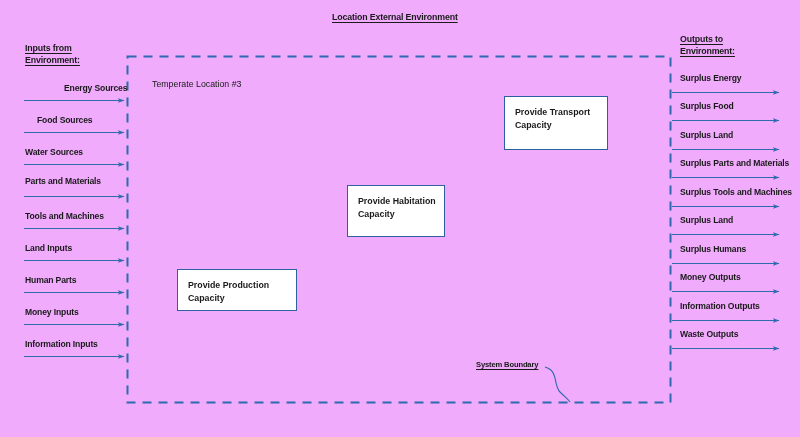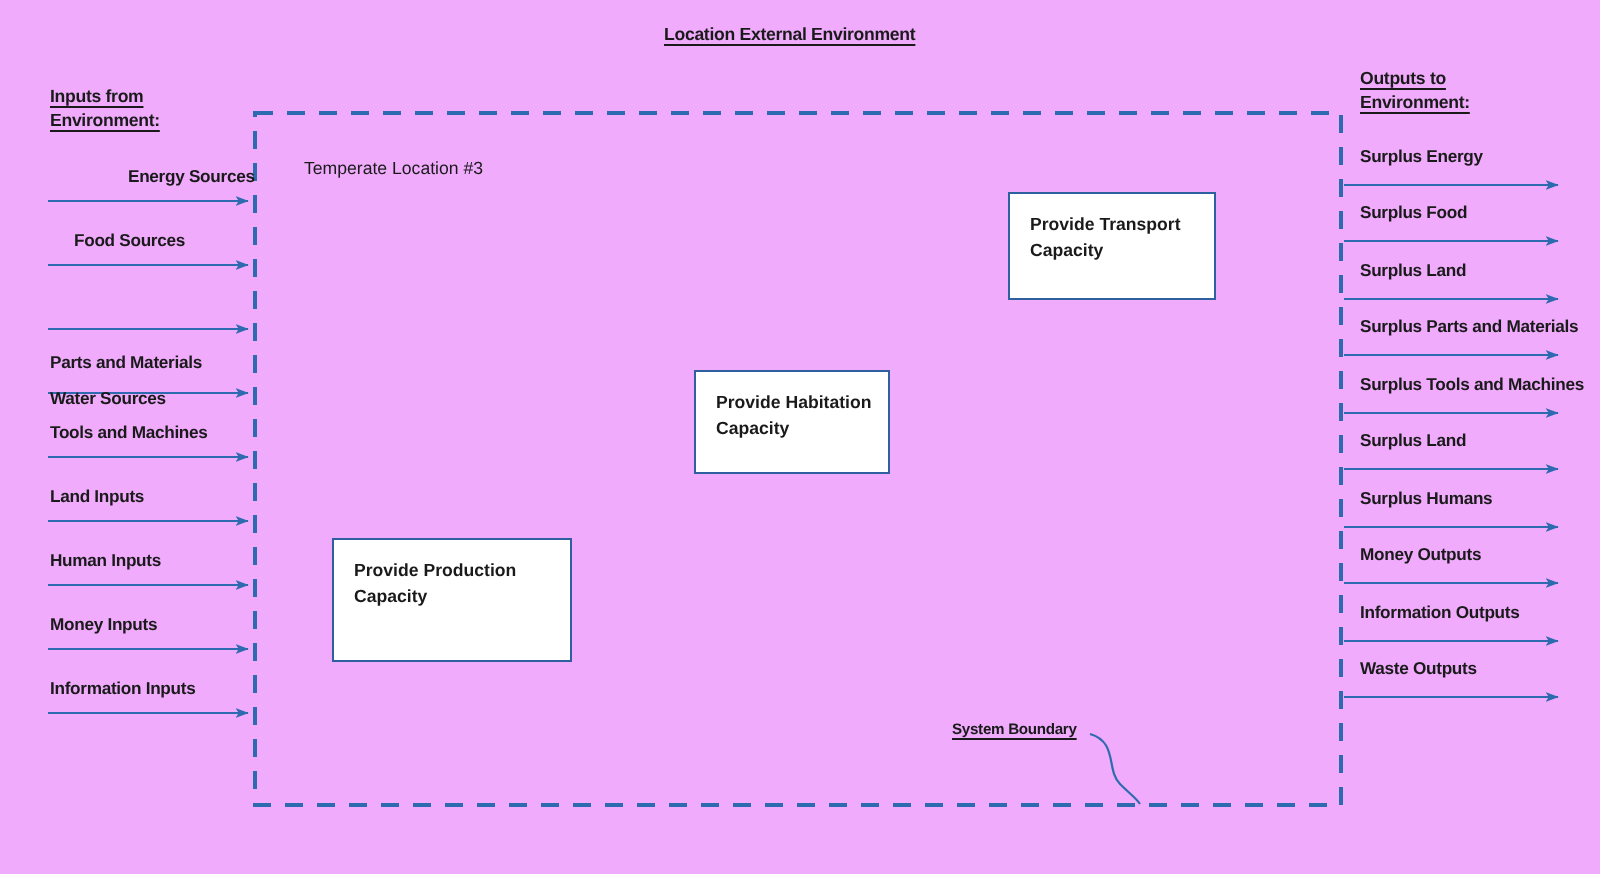--- a/index.html
+++ b/index.html
@@ -132,25 +132,25 @@
     <span>Environment:</span>
   </div>
 
   <div class="lbl heading" style="left:680px; top:33px;">
     <span>Outputs to</span>
     <span>Environment:</span>
   </div>
 
   <div class="lbl" style="left:25px; top:83px;padding-left:39px;">Energy Sources</div>
   <div class="lbl" style="left:25px; top:115px;margin-left:12px;">Food Sources</div>
-  <div class="lbl" style="left:25px; top:147px;margin-top:47px;">Water Sources</div>
+  <div class="lbl" style="left:25px; top:147px;">Water Sources</div>
   <div class="lbl" style="left:25px; top:176px;">Parts and Materials</div>
   <div class="lbl" style="left:25px; top:211px;">Tools and Machines</div>
   <div class="lbl" style="left:25px; top:243px;">Land Inputs</div>
-  <div class="lbl" style="left:25px; top:275px;">Human Inputs</div>
+  <div class="lbl" style="left:25px; top:275px;">Human Parts</div>
   <div class="lbl" style="left:25px; top:307px;">Money Inputs</div>
   <div class="lbl" style="left:25px; top:339px;">Information Inputs</div>
 
   <div class="lbl" style="left:680px; top:73px;">Surplus Energy</div>
   <div class="lbl" style="left:680px; top:101px;">Surplus Food</div>
   <div class="lbl" style="left:680px; top:130px;">Surplus Land</div>
   <div class="lbl" style="left:680px; top:158px;">Surplus Parts and Materials</div>
   <div class="lbl" style="left:680px; top:187px;">Surplus Tools and Machines</div>
   <div class="lbl" style="left:680px; top:215px;">Surplus Land</div>
   <div class="lbl" style="left:680px; top:244px;">Surplus Humans</div>
@@ -165,18 +165,18 @@
   <div class="proc-box" style="left:504px; top:96px; width:104px; height:54px;">
     <div class="proc-text">Provide Transport
 Capacity</div>
   </div>
 
   <div class="proc-box" style="left:347px; top:185px; width:98px; height:52px;">
     <div class="proc-text">Provide Habitation
 Capacity</div>
   </div>
 
-  <div class="proc-box" style="left:166px; top:269px; width:120px; height:62px;">
+  <div class="proc-box" style="left:177px; top:269px; width:120px; height:42px;">
     <div class="proc-text">Provide Production
 Capacity</div>
   </div>
 
 </div>
 
 </body></html>

